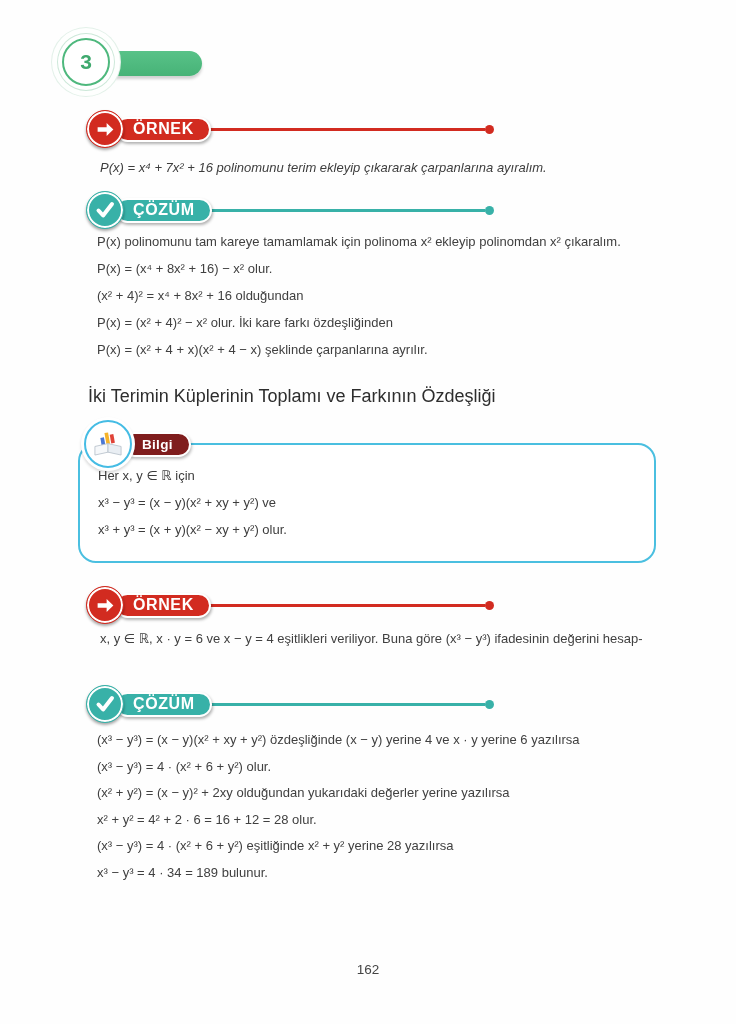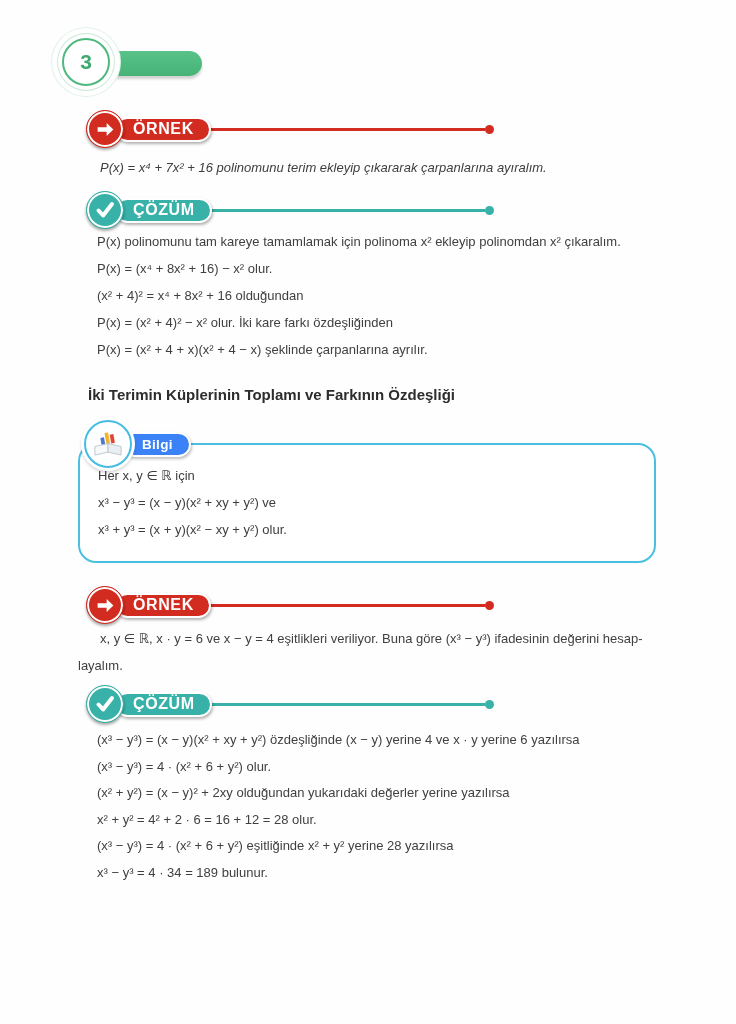--- a/index.html
+++ b/index.html
@@ -45,38 +45,38 @@
   .red  .badge-circle { border:1px solid #d22b20; }
   .teal .badge-circle, .teal .badge-pill, .teal .badge-line, .teal .badge-dot { background-color:#38b1a8; }
   .teal .badge-circle { border:1px solid #38b1a8; }
 
   
   .body-text { position:absolute; font-size:13px; line-height:19px; color:#3d3d3d; white-space:nowrap;font-style:italic; }
   .text-block { position:absolute; font-size:13px; color:#404040; }
   .text-block .line { line-height:27px; white-space:nowrap; }
   .text-block.tight .line { line-height:26.5px; }
   .line.indent { padding-left:22px; }
-  .section-heading { position:absolute; left:88px; top:386px; font-size:15px; font-weight:bold; color:#2d2d2d; white-space:nowrap; }
+  .section-heading { position:absolute; left:88px; top:386px; font-size:18px; font-weight:normal; color:#2d2d2d; white-space:nowrap; }
 
   
   .info-box {
     position:absolute; left:78px; top:443px; width:578px; height:120px;
     border:2px solid #4abfe0; border-radius:18px; background:#fff;
   }
   .info-badge { position:absolute; left:84px; top:420px; height:48px; display:flex; align-items:center; }
   .info-circle {
     position:relative; z-index:2; width:48px; height:48px; border-radius:50%;
     background:#fff; border:2px solid #45bce4;
     display:flex; align-items:center; justify-content:center;
     box-shadow:0 0 0 3px #fff, 0 2px 3px 3px rgba(0,0,0,.15);
   }
   .info-pill {
     position:relative; z-index:1; margin-left:-10px; height:25px;
     display:flex; align-items:center; padding:0 16px 0 18px;
-    border-radius:13px; background:#3b82f6; border:2px solid #fff;
+    border-radius:13px; background:#7f1d1d; border:2px solid #fff;
     color:#fff; font-weight:bold; font-size:13.5px; letter-spacing:.3px;
     box-shadow:1px 2px 3px rgba(0,0,0,.25);
   }
   .info-lines { position:absolute; left:98px; top:462px; font-size:13px; color:#3d3d3d; }
   .info-lines .line { line-height:27px; white-space:nowrap; }
 
   .page-number { position:absolute; left:0; top:962px; width:100%; text-align:center; font-size:13.5px; color:#454545; }
 </style>
 </head>
 <body>
@@ -157,21 +157,20 @@
     </div>
     <div class="badge-pill">
       <span>ÖRNEK</span>
     </div>
     <div class="badge-line"></div>
     <div class="badge-dot"></div>
   </div>
 
   <div class="text-block" style="left:78px; top:625px">
     <div class="line indent">x, y ∈ ℝ, x · y = 6 ve x − y = 4 eşitlikleri veriliyor. Buna göre (x³ − y³) ifadesinin değerini hesap-</div>
-    <div class="line">layalım.</div>
   </div>
 
   <div class="badge-row teal" style="top:685px">
     <div class="badge-circle">
       <svg width="24" height="24" viewBox="0 0 24 24">
           <path d="M5.5 12.5l4.6 5L19 6" fill="none" stroke="#fff" stroke-width="4" stroke-linecap="round" stroke-linejoin="round"></path>
         </svg>
     </div>
     <div class="badge-pill">
       <span>ÇÖZÜM</span>
@@ -182,14 +181,15 @@
 
   <div class="text-block tight" style="left:97px; top:727px">
     <div class="line">(x³ − y³) = (x − y)(x² + xy + y²) özdeşliğinde (x − y) yerine 4 ve x · y yerine 6 yazılırsa</div>
     <div class="line">(x³ − y³) = 4 · (x² + 6 + y²) olur.</div>
     <div class="line">(x² + y²) = (x − y)² + 2xy olduğundan yukarıdaki değerler yerine yazılırsa</div>
     <div class="line">x² + y² = 4² + 2 · 6 = 16 + 12 = 28 olur.</div>
     <div class="line">(x³ − y³) = 4 · (x² + 6 + y²) eşitliğinde x² + y² yerine 28 yazılırsa</div>
     <div class="line">x³ − y³ = 4 · 34 = 189 bulunur.</div>
   </div>
 
+  <div class="page-number">162</div>
 
 </div>
 
 </body></html>

